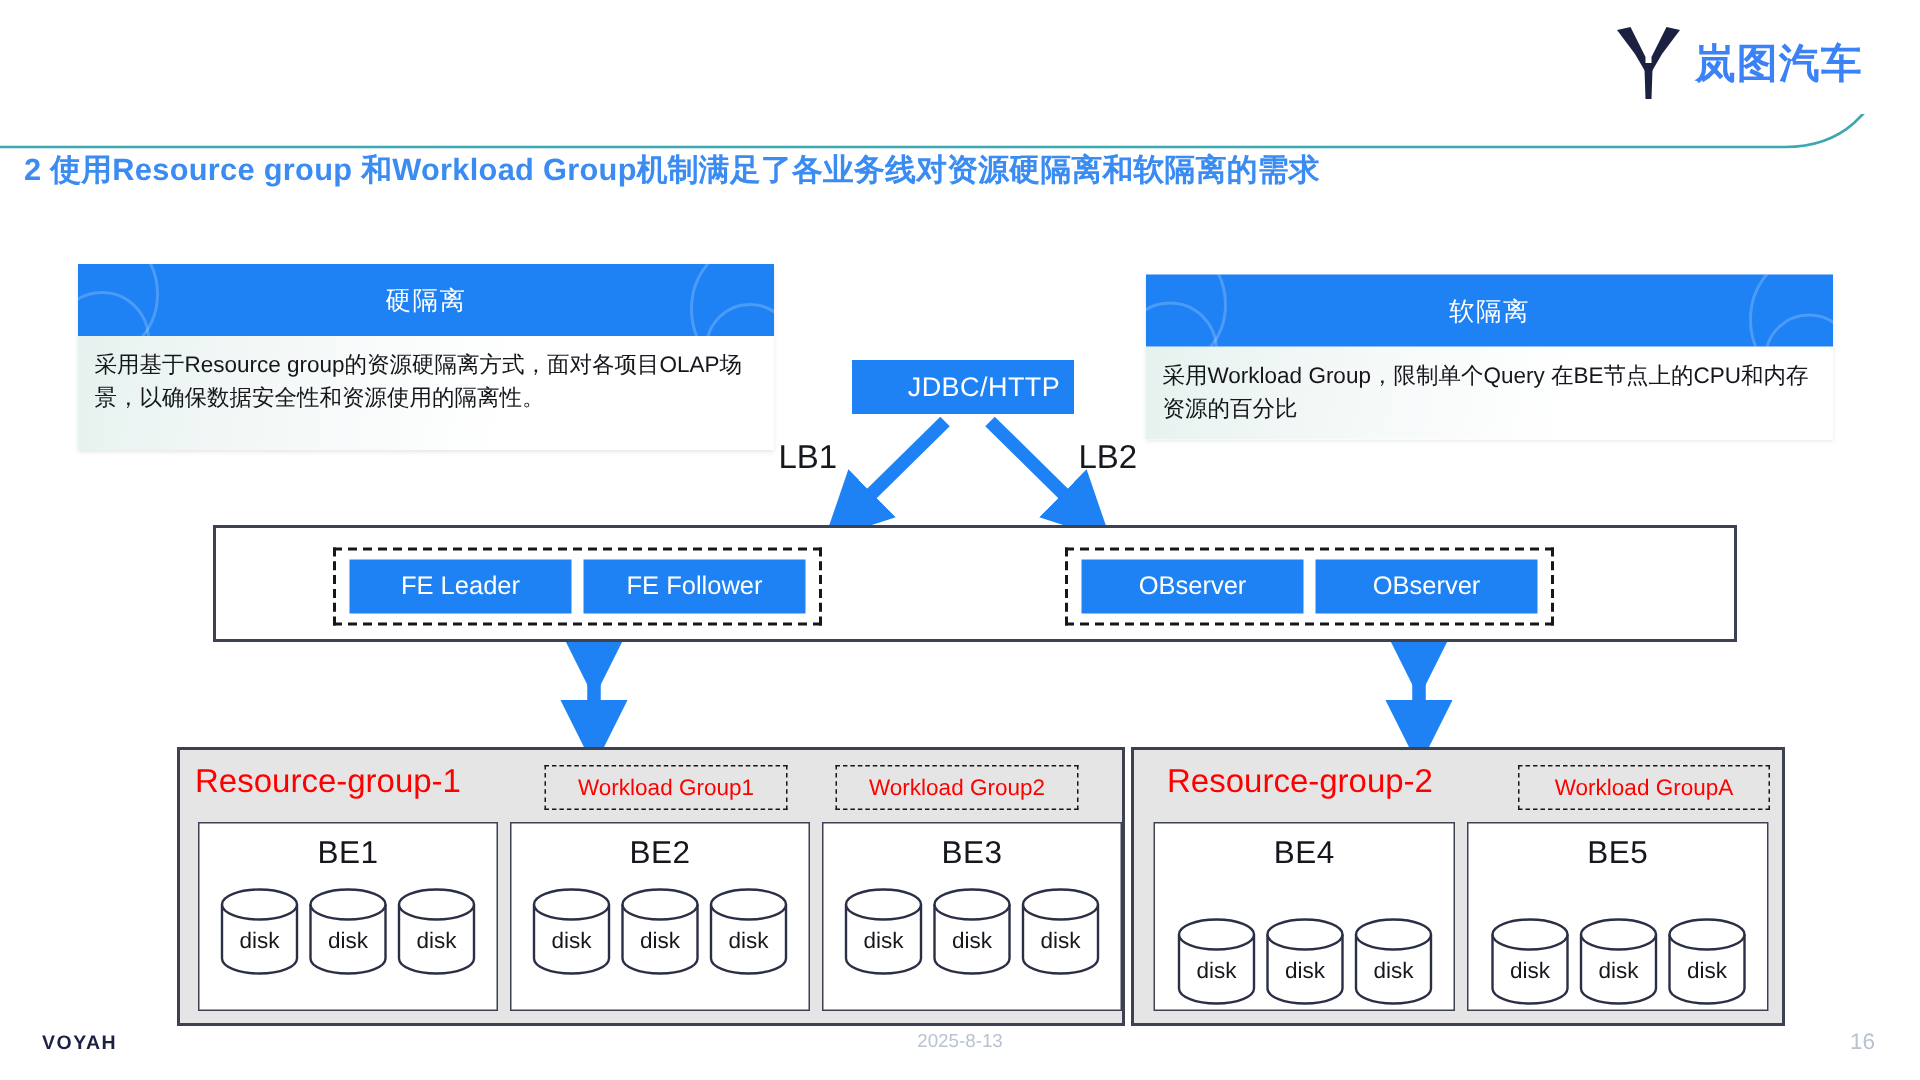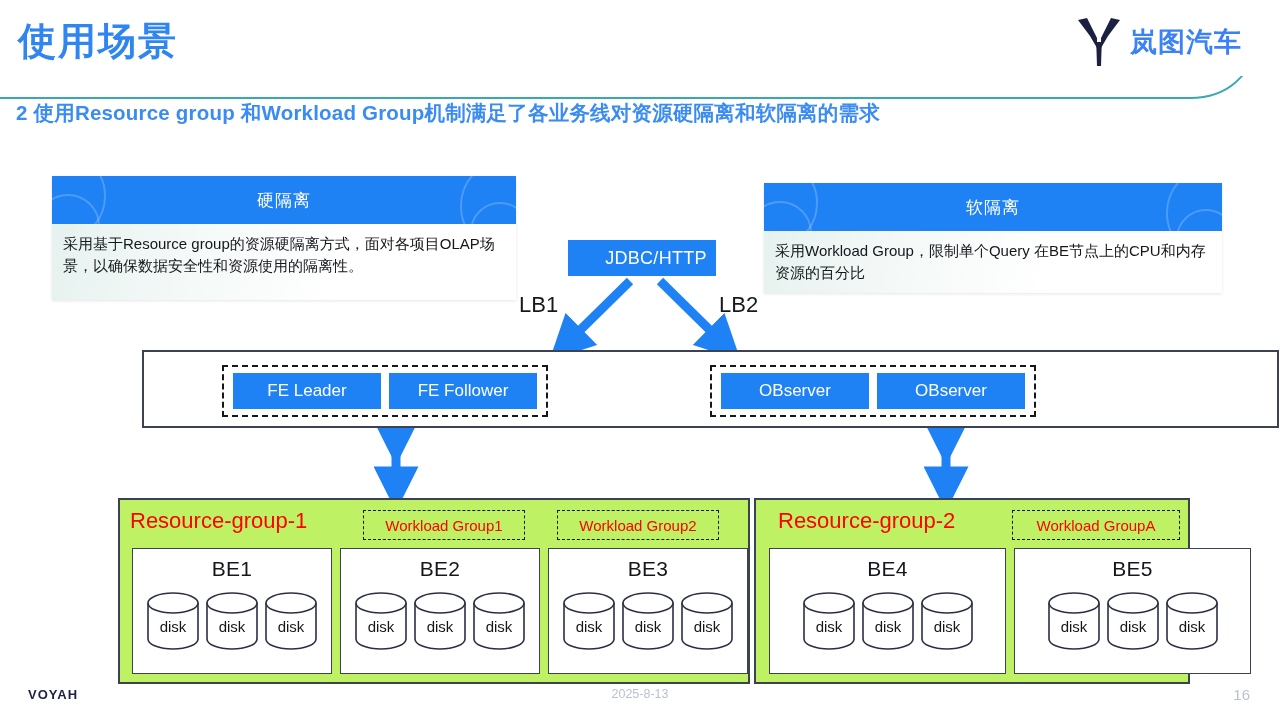--- a/index.html
+++ b/index.html
@@ -71,40 +71,40 @@
     display: flex; align-items: center; justify-content: center;
     font-size: 18px; letter-spacing: .3px; padding-left: 28px;
   }
   .lb-label { position: absolute; font-size: 22px; color: #16181d; font-weight: 400; }
   #lb1 { left: 519px; top: 292px; }
   #lb2 { left: 719px; top: 292px; }
   .arrows-svg { position: absolute; left: 0; top: 0; width: 1280px; height: 720px; pointer-events: none; }
 
   
   .fe-band {
-    position: absolute; left: 142px; top: 350px; width: 1137px; height: 78px;
+    position: absolute; left: 142px; top: 350px; width: 1016px; height: 78px;
     border: 2.5px solid #3c4252; background: #fff;
   }
   .dashgroup {
     position: absolute; border: 2.5px dashed #15171c; background: transparent;
     display: flex; align-items: center; gap: 8px; padding: 0 9px;
   }
   #fe-group { left: 78px; top: 13px; height: 52px; }
   #ob-group { left: 566px; top: 13px; height: 52px; }
   .node-box {
     background: #1e82f5; color: #fff; font-size: 17px;
     display: flex; align-items: center; justify-content: center;
     height: 36px; padding: 0 14px; white-space: nowrap;
   }
   #fe-group .node-box { width: 148px; }
   #ob-group .node-box { width: 148px; }
 
   
   .rg {
-    position: absolute; border: 2px solid #3c4252; background: #bef264;
+    position: absolute; border: 2px solid #3c4252; background: #e5e5e5;
   }
   #rg1 { left: 118px; top: 498px; width: 632px; height: 186px; }
   #rg2 { left: 754px; top: 498px; width: 436px; height: 186px; }
   .rg-title {
     position: absolute; top: 8px; color: #ff0000;
     font-size: 22px; font-weight: 400; white-space: nowrap;
   }
   #rg1 .rg-title { left: 10px; }
   #rg2 .rg-title { left: 22px; }
   .wg-chip {
@@ -119,21 +119,21 @@
 
   .be-row { position: absolute; left: 12px; top: 48px; display: flex; gap: 8px; }
   #rg1 .be-row { left: 12px; }
   #rg2 .be-row { left: 13px; }
   .be {
     border: 1.6px solid #3c4252; background: #fff;
     display: flex; flex-direction: column; align-items: center;
     height: 126px; padding-top: 8px;
   }
   #rg1 .be { width: 200px; }
-  #rg2 .be { width: 237px; }
+  #rg2 .be { width: 201px; gap: 20px; }
   .be-label { font-size: 21px; color: #15171c; letter-spacing: .3px; }
   .disk-row { display: flex; gap: 3px; margin-top: 11px; align-items: center; }
   .disk { width: 56px; height: 58px; display: block; }
   .disk text {
     font-family: "Liberation Sans","DejaVu Sans",sans-serif;
     font-size: 15px; fill: #15171c;
   }
 
   
   .footer-logo {
@@ -147,21 +147,20 @@
   .footer-page {
     position: absolute; right: 30px; bottom: 17px;
     font-size: 15px; color: #b9c2d2;
   }
 </style>
 </head>
 <body>
 
 <div id="slide">
 
-  <div class="page-title">使用场景</div>
 
   <div class="logo-wrap">
     <span>
       <svg class="logo-mark" viewBox="0 0 44 52" xmlns="http://www.w3.org/2000/svg" aria-hidden="true">
         <path d="M1 4 L10 2 L20 22 L20 32 L13 20 Z" fill="#1d2141"></path>
         <path d="M43 4 L34 2 L24 22 L24 32 L31 20 Z" fill="#1d2141"></path>
         <path d="M19.2 26 L24.8 26 L24.0 50 L20.0 50 Z" fill="#1d2141"></path>
       </svg>
     </span>
     <span class="logo-text">岚图汽车</span>

